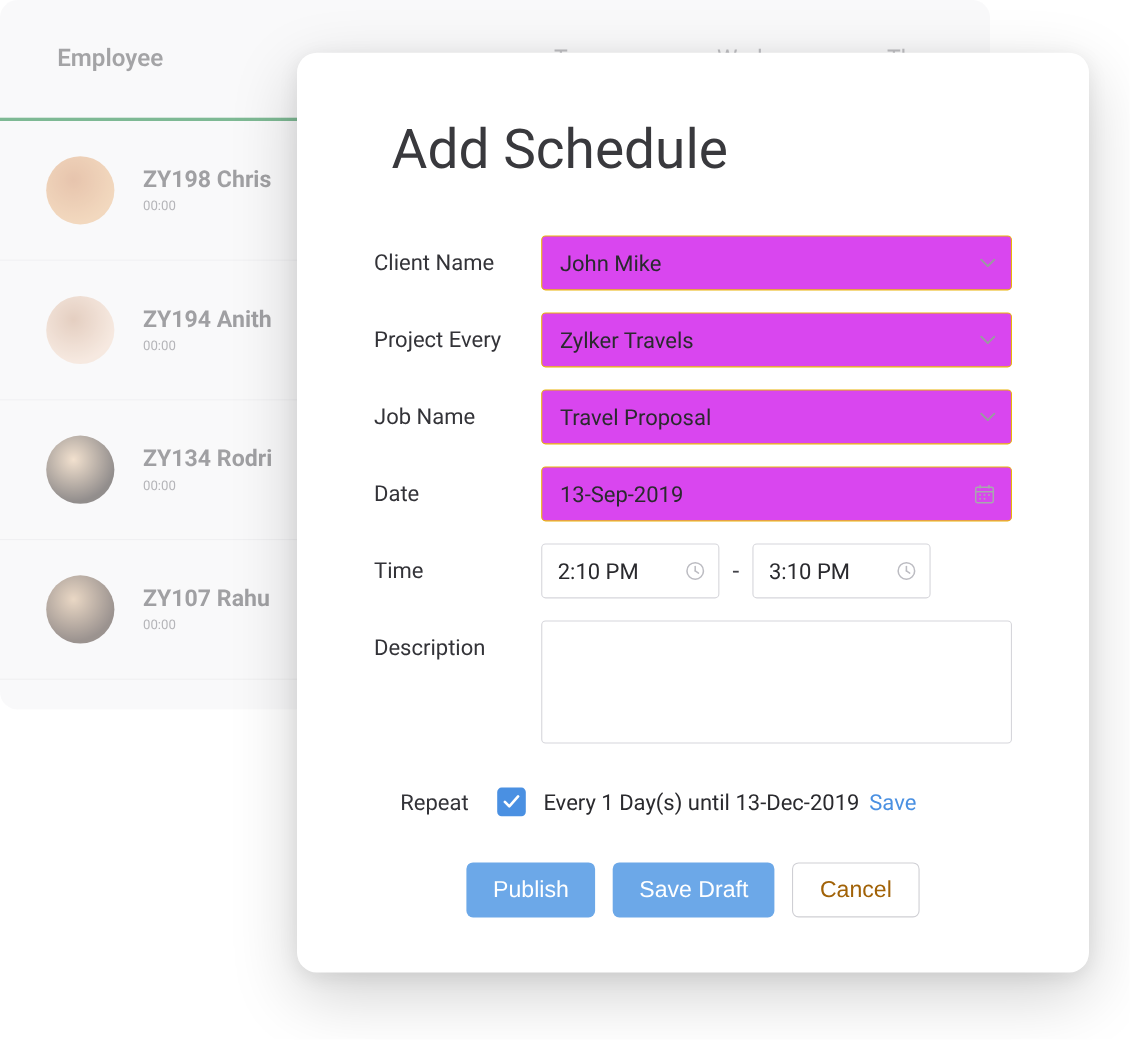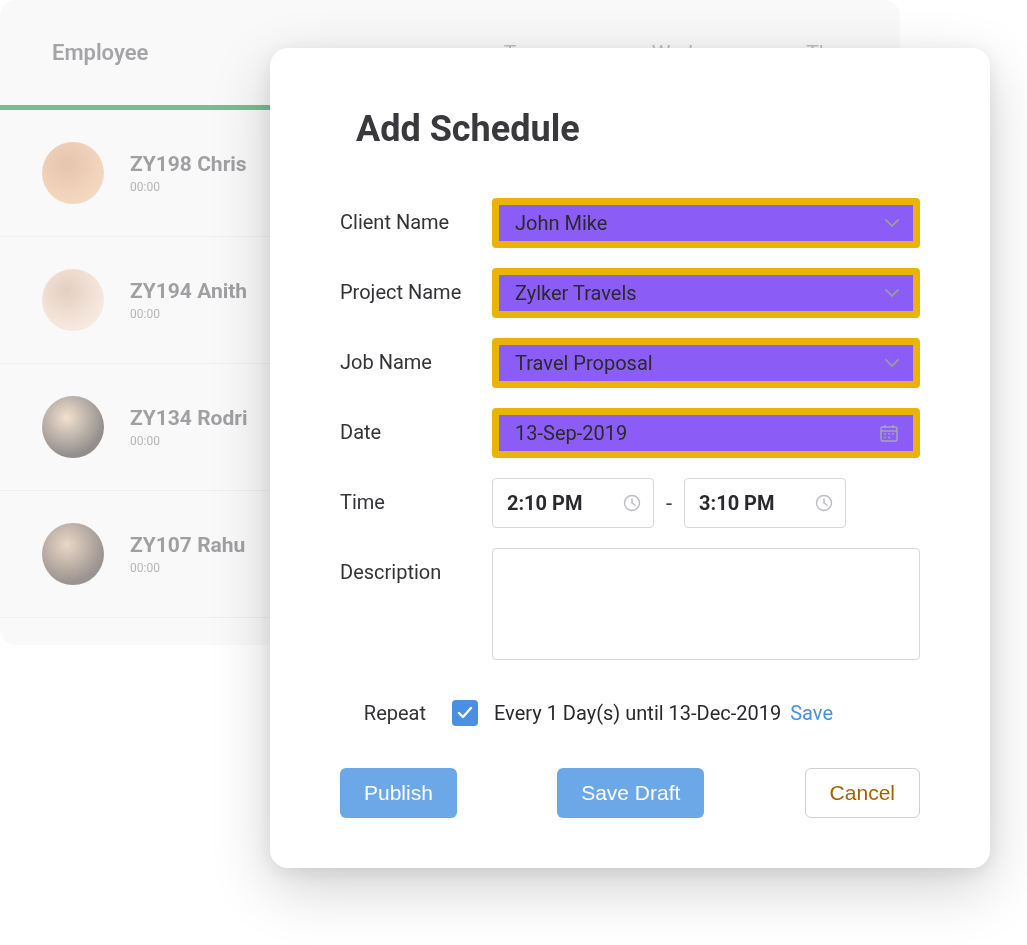--- a/index.html
+++ b/index.html
@@ -24,21 +24,21 @@
       width: 900px;
       height: 645px;
       background: #f5f5f7;
       border-radius: 16px;
       opacity: 0.55;
     }
     .bg-header {
       display: flex;
       height: 110px;
       align-items: center;
-      border-bottom: 5px solid #15803d;
+      border-bottom: 3px solid #15803d;
     }
     .bg-header-employee {
       flex: 0 0 445px;
       padding-left: 52px;
       font-size: 22px;
       font-weight: 600;
       color: #5a5a5e;
     }
     .bg-header-day {
       flex: 1;
@@ -81,22 +81,22 @@
       position: absolute;
       top: 48px;
       left: 270px;
       width: 720px;
       background: #fff;
       border-radius: 18px;
       box-shadow: 0 20px 60px rgba(0,0,0,0.18), 0 4px 18px rgba(0,0,0,0.08);
       padding: 60px 70px 50px 70px;
     }
     .modal-title {
-      font-size: 36px;
-      font-weight: 700;
+      font-size: 50px;
+      font-weight: 400;
       color: #39393d;
       margin-bottom: 48px;
       margin-left: 16px;
     }
     .form-row {
       display: flex;
       align-items: flex-start;
       margin-bottom: 20px;
     }
     .form-label {
@@ -104,29 +104,29 @@
       font-size: 20px;
       color: #333338;
       padding-top: 12px;
       padding-right: 18px;
     }
     .form-control {
       flex: 1;
     }
     .select-wrap, .input-wrap {
       position: relative;
-      border: 7px solid #eab308;
+      border: 1px solid #eab308;
       border-radius: 4px;
       height: 50px;
       display: flex;
       align-items: center;
       padding: 0 16px;
       font-size: 20px;
       color: #2a2a2e;
-      background: #8b5cf6;
+      background: #d946ef;
     }
     .select-wrap .chevron, .input-wrap .trailing-icon {
       position: absolute;
       right: 14px;
       top: 50%;
       transform: translateY(-50%);
       color: #9a9aa0;
       display: flex;
       align-items: center;
     }
@@ -139,21 +139,20 @@
       border: 1px solid #d6d6db;
       border-radius: 4px;
       height: 50px;
       width: 162px;
       display: flex;
       align-items: center;
       padding: 0 14px;
       font-size: 20px;
       color: #2a2a2e;
       position: relative;
-      font-weight: bold;
     }
     .time-input .trailing-icon {
       position: absolute;
       right: 12px;
       top: 50%;
       transform: translateY(-50%);
       color: #b5b5bb;
       display: flex;
     }
     .time-dash {
@@ -198,22 +197,22 @@
       font-size: 20px;
       color: #2a2a2e;
     }
     .edit-link {
       color: #4a90e2;
       margin-left: 4px;
       cursor: pointer;
     }
     .button-row {
       display: flex;
-      justify-content: space-between;
-      gap: 33px;
+      justify-content: center;
+      gap: 16px;
     }
     .btn {
       height: 50px;
       padding: 0 24px;
       border-radius: 6px;
       font-size: 21px;
       font-weight: 500;
       cursor: pointer;
       display: flex;
       align-items: center;
@@ -282,21 +281,21 @@
         <span class="chevron">
           <svg width="14" height="8" viewBox="0 0 14 8">
               <path d="M1 1 L7 7 L13 1" stroke="#9a9aa0" stroke-width="1.8" fill="none" stroke-linecap="round"></path>
             </svg>
         </span>
       </div>
     </div>
   </div>
 
   <div class="form-row">
-    <div class="form-label">Project Name</div>
+    <div class="form-label">Project Every</div>
     <div class="form-control">
       <div class="select-wrap">
         <span>Zylker Travels</span>
         <span class="chevron">
           <svg width="14" height="8" viewBox="0 0 14 8">
               <path d="M1 1 L7 7 L13 1" stroke="#9a9aa0" stroke-width="1.8" fill="none" stroke-linecap="round"></path>
             </svg>
         </span>
       </div>
     </div>

